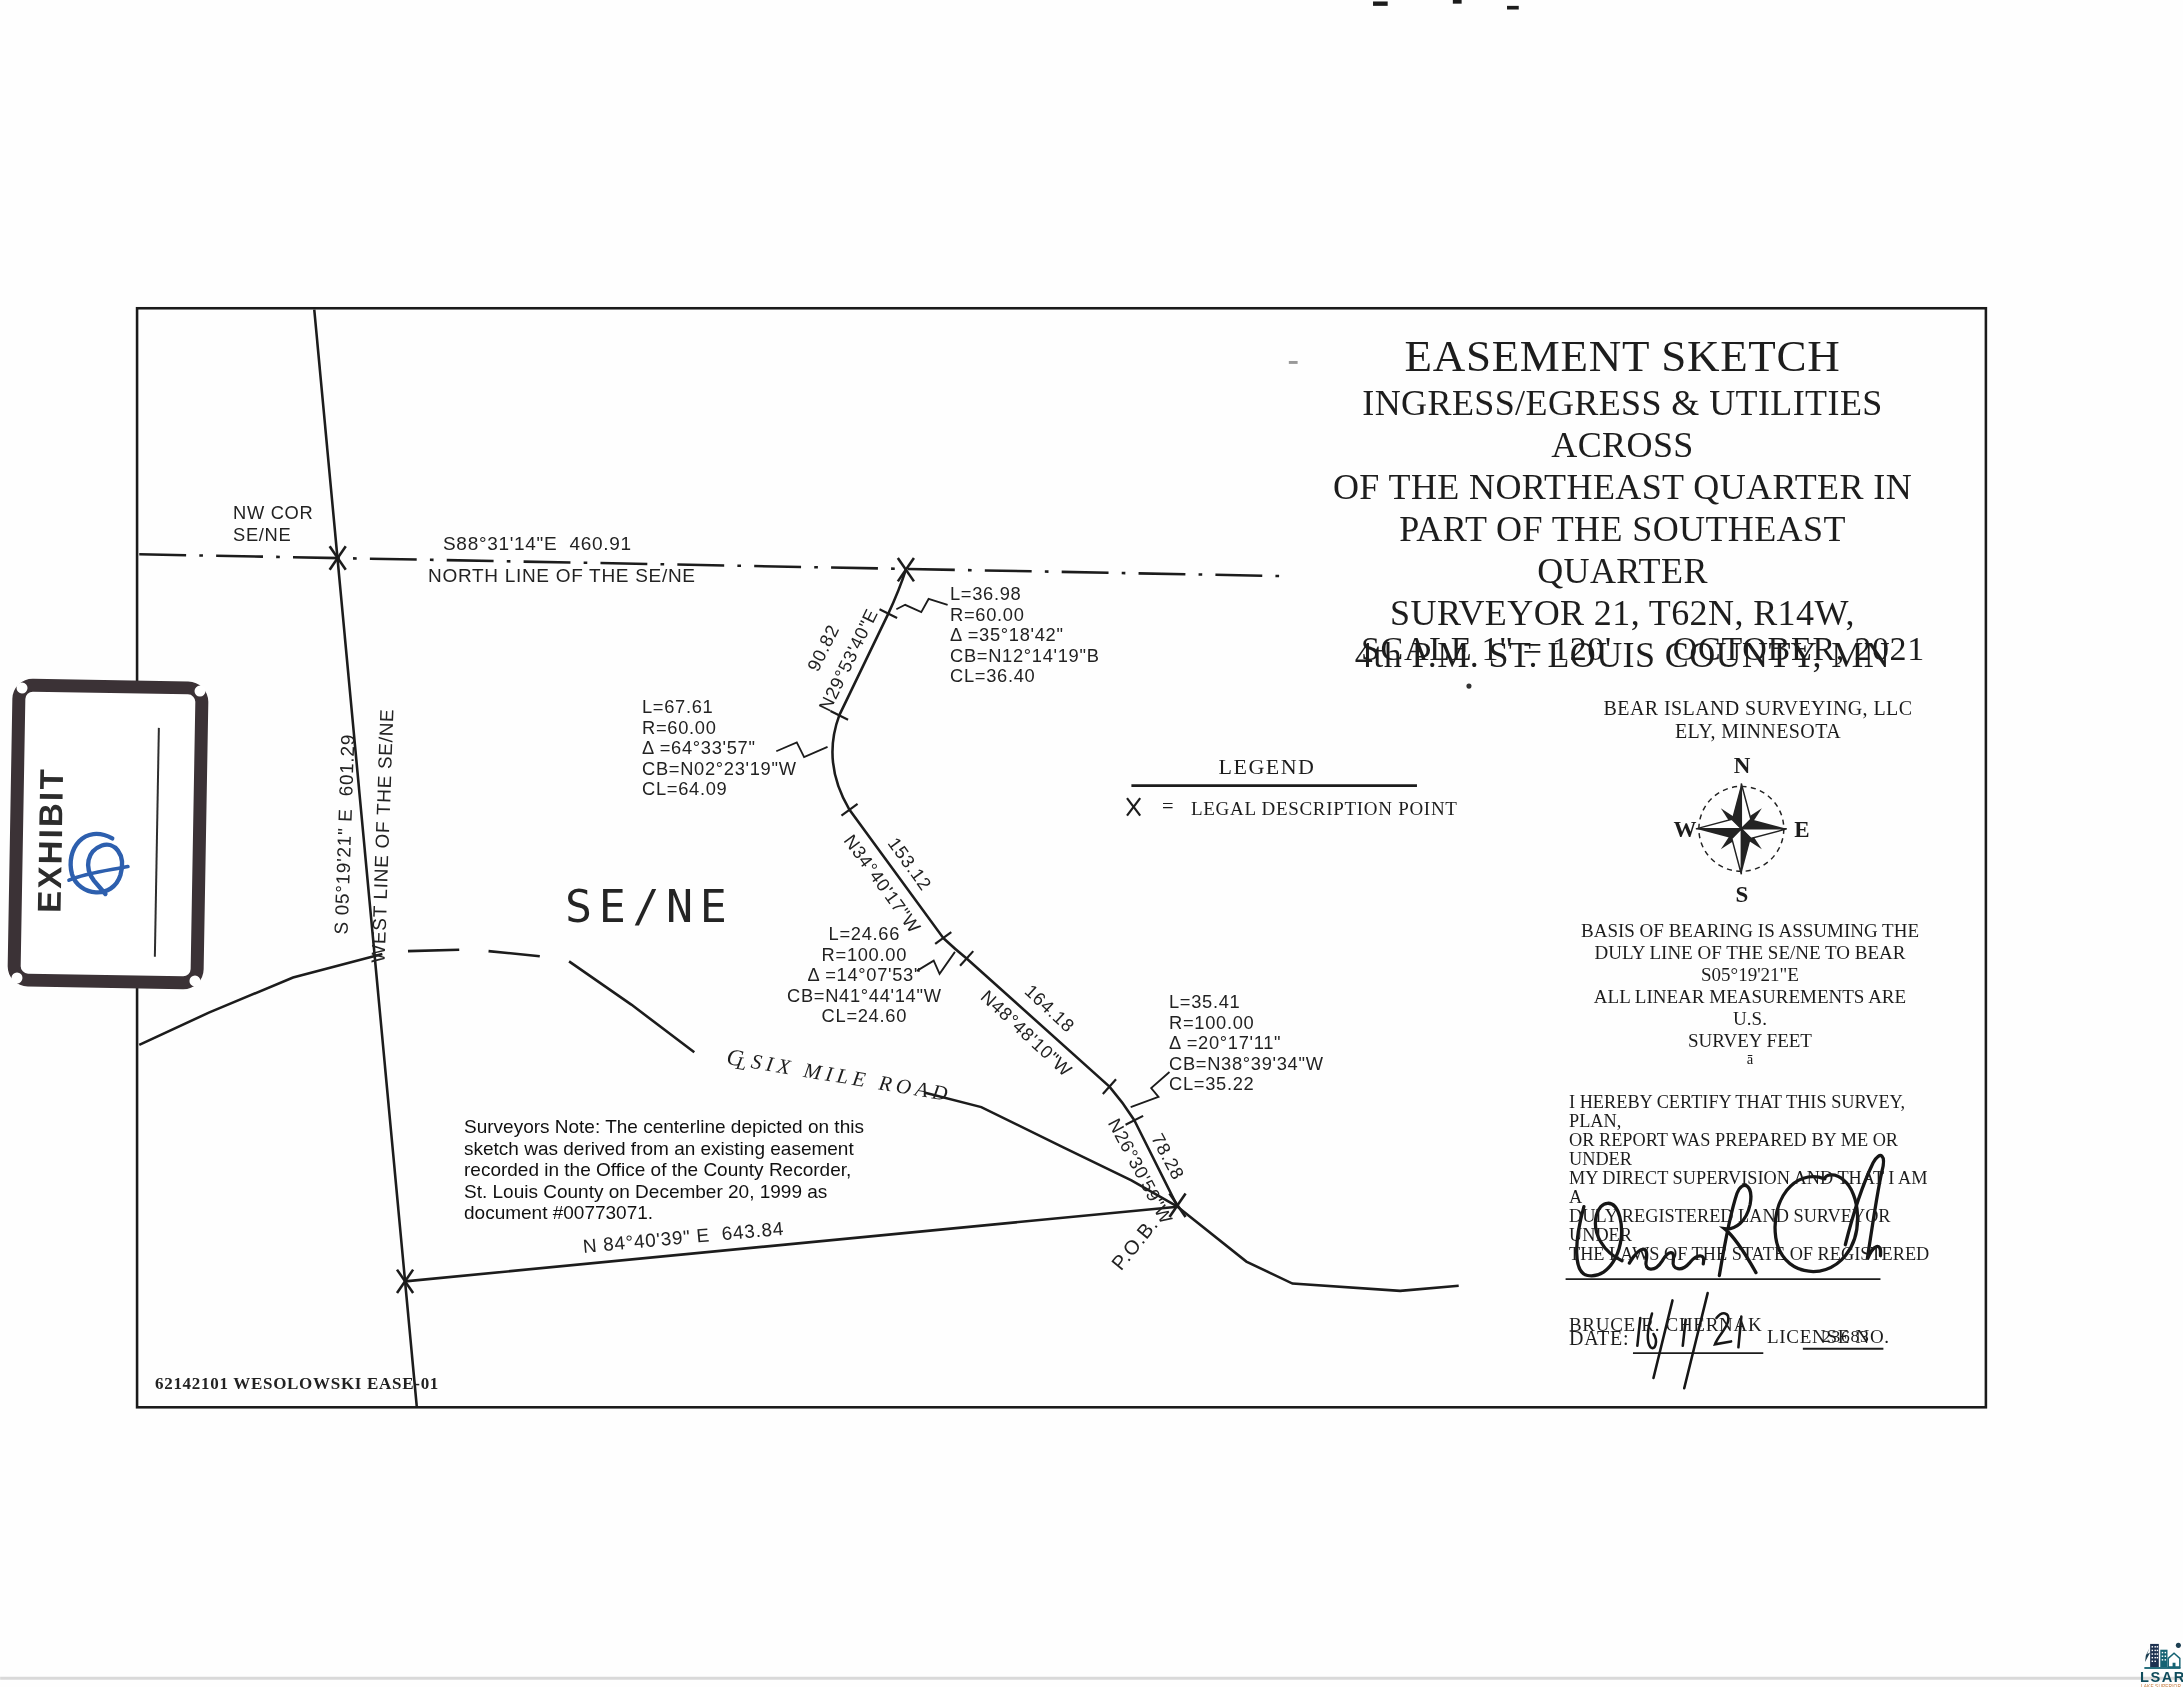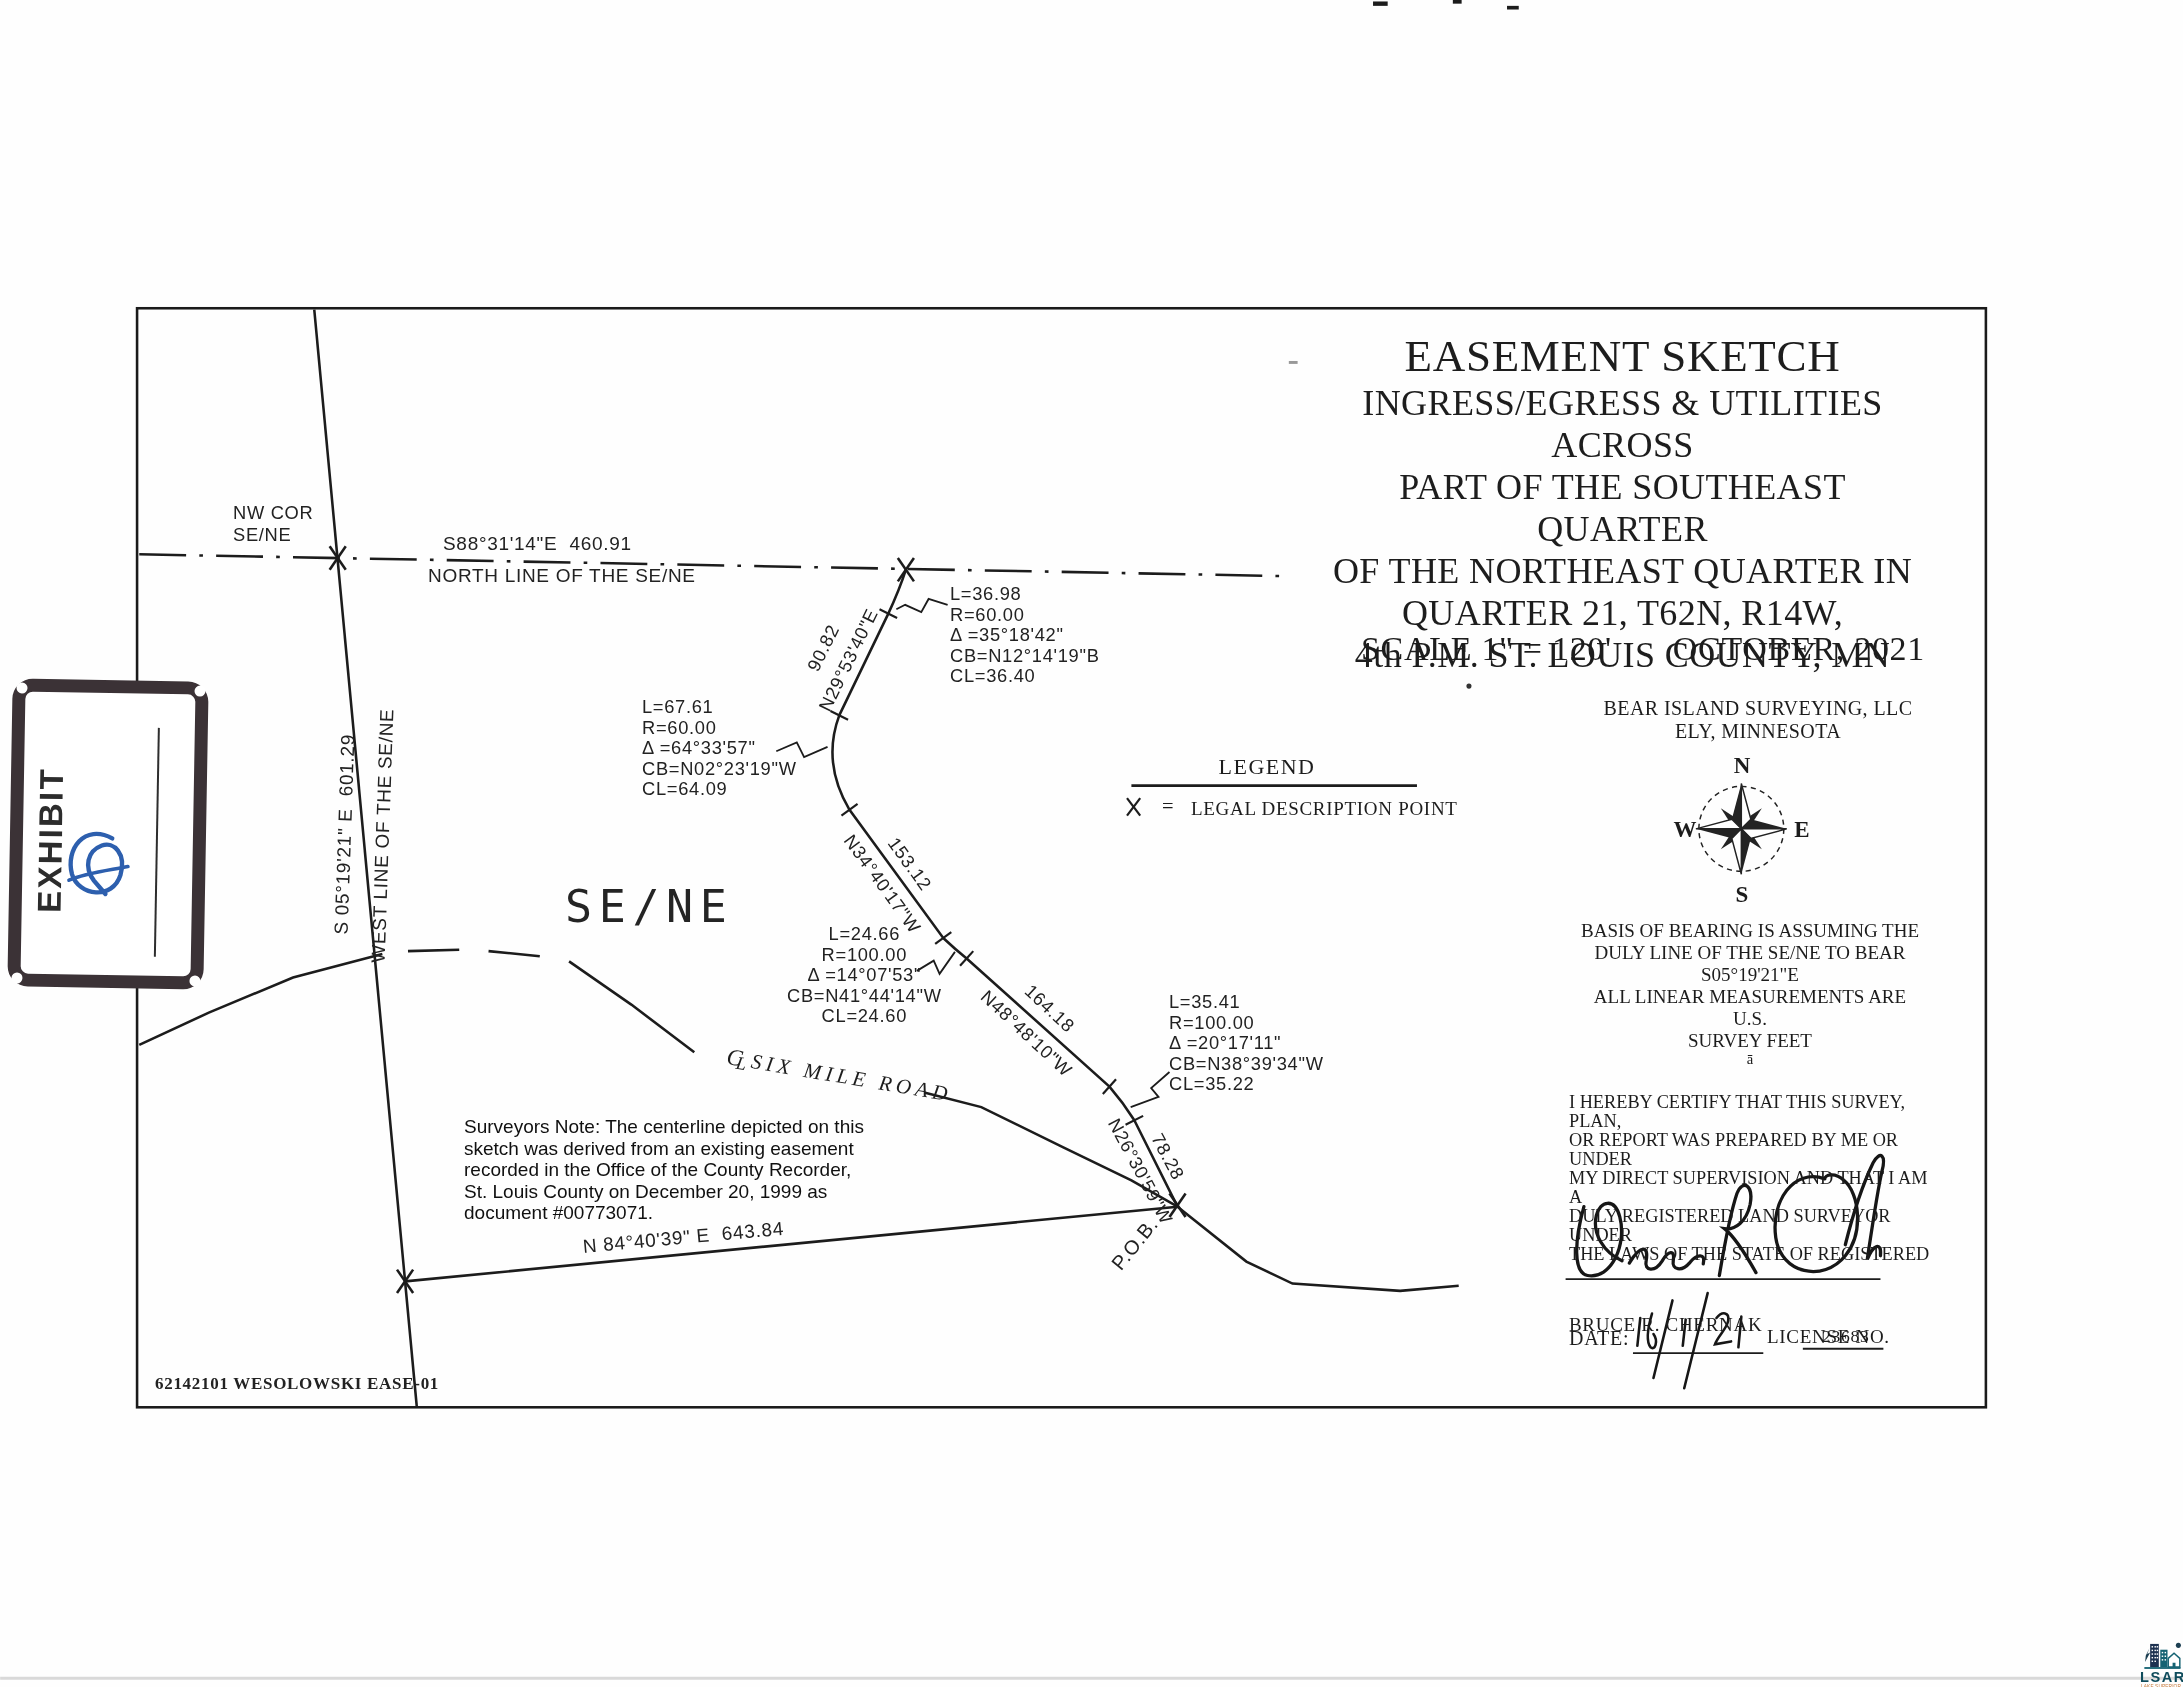--- a/index.html
+++ b/index.html
@@ -171,23 +171,23 @@
       <rect x="2058" y="8" width="16" height="5" fill="#1c1c1c"></rect>
       <rect x="1760" y="493" width="12" height="4" fill="#999"></rect>
       <circle cx="2006" cy="937" r="3.5" fill="#333"></circle>
       <line x1="0" y1="2292" x2="2981" y2="2292" stroke="#d9d9d9" stroke-width="4"></line>
     </g>
   </svg>
 
   <div class="abs title-block serif">
     <div class="title-main">EASEMENT SKETCH</div>
     <div class="title-line">INGRESS/EGRESS &amp; UTILITIES ACROSS</div>
+    <div class="title-line">OF THE NORTHEAST QUARTER IN</div>
     <div class="title-line">PART OF THE SOUTHEAST QUARTER</div>
-    <div class="title-line">OF THE NORTHEAST QUARTER IN</div>
-    <div class="title-line">QUARTER 21, T62N, R14W,</div>
+    <div class="title-line">SURVEYOR 21, T62N, R14W,</div>
     <div class="title-line">4th P.M. ST. LOUIS COUNTY, MN</div>
   </div>
 
   <div class="abs scale-row serif">
     <span>SCALE 1" = 120'</span>
     <span>OCTOBER, 2021</span>
   </div>
 
   <div class="abs firm serif">
     <div>BEAR ISLAND SURVEYING, LLC</div>

